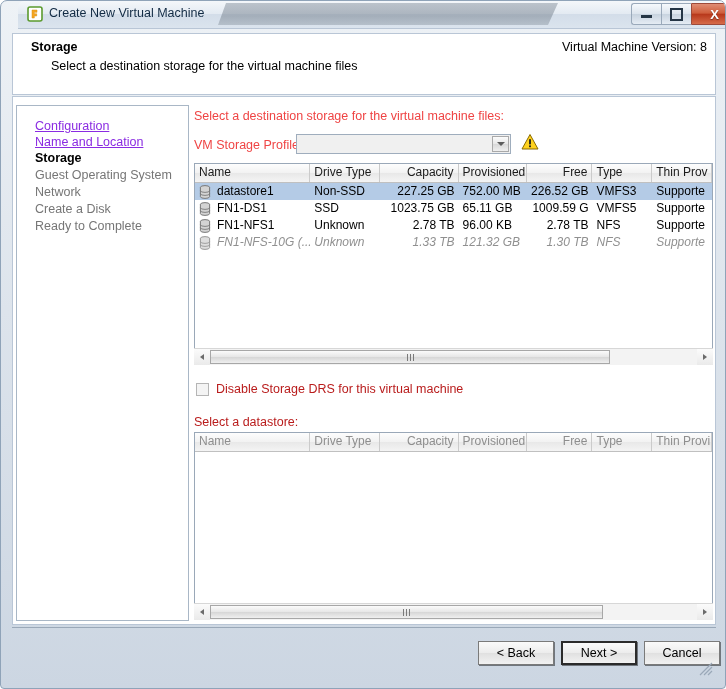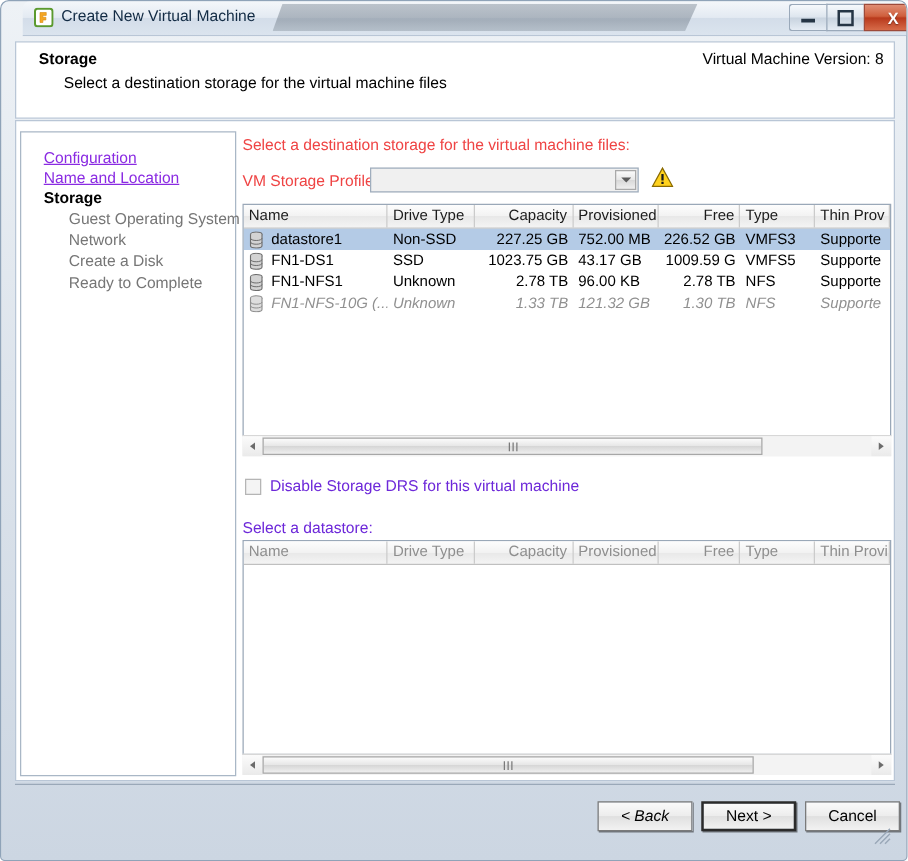--- a/index.html
+++ b/index.html
@@ -119,31 +119,31 @@
   }
   .sb-item {
     position: absolute;
     left: 18px;
     font-size: 12.5px;
     white-space: nowrap;
     line-height: 16px;
   }
   .sb-item.link { color: #8a2be2; text-decoration: underline; cursor: pointer; }
   .sb-item.current { color: #000; font-weight: bold; }
-  .sb-item.future { color: #767676; margin-left: 20px; }
+  .sb-item.future { color: #767676; }
 
   
   .content { position: absolute; left: 178px; top: 0; width: 524px; height: 527px; }
   .lbl {
     position: absolute;
     font-size: 12.5px;
     color: #ef4444;
     white-space: nowrap;
   }
-  .lbl.dim { color: #6d28d9; }
+  .lbl.dim { color: #b91c1c; }
 
   
   .combo {
     position: absolute;
     left: 105px; top: 37px;
     width: 215px; height: 20px;
     background: #f0f0f0;
     border: 1px solid #9fadbd;
     box-sizing: border-box;
     display: flex; justify-content: flex-end; align-items: center;
@@ -370,21 +370,21 @@
           <div class="td name" style="width:120px">
             <svg class="ds-icon" viewBox="0 0 12 14">
               <ellipse cx="6" cy="2.4" rx="4.6" ry="1.8" fill="#d3d3d3" stroke="#6d6d6d" stroke-width=".9"></ellipse>
               <path d="M1.4 2.4 v9.2 a4.6 1.8 0 0 0 9.2 0 V2.4" fill="#d3d3d3" stroke="#6d6d6d" stroke-width=".9"></path>
               <path d="M1.4 5.6 a4.6 1.8 0 0 0 9.2 0 M1.4 8.6 a4.6 1.8 0 0 0 9.2 0" fill="none" stroke="#6d6d6d" stroke-width=".8"></path>
             </svg>
             <span>FN1-DS1</span>
           </div>
           <div class="td" style="width:72px">SSD</div>
           <div class="td r" style="width:82px">1023.75 GB</div>
-          <div class="td" style="width:71px">43.17 GB</div>
+          <div class="td" style="width:71px">65.11 GB</div>
           <div class="td r" style="width:68px">1009.59 G</div>
           <div class="td" style="width:62px">VMFS5</div>
           <div class="td" style="width:62px">Supporte</div>
         </div>
 
         <div class="trow">
           <div class="td name" style="width:120px">
             <svg class="ds-icon" viewBox="0 0 12 14">
               <ellipse cx="6" cy="2.4" rx="4.6" ry="1.8" fill="#d3d3d3" stroke="#6d6d6d" stroke-width=".9"></ellipse>
               <path d="M1.4 2.4 v9.2 a4.6 1.8 0 0 0 9.2 0 V2.4" fill="#d3d3d3" stroke="#6d6d6d" stroke-width=".9"></path>
@@ -464,21 +464,21 @@
         </div>
         <div class="sb-arrow">
             <div class="a-r"></div>
           </div>
       </div>
 
     </div>
   </div>
 
   <div class="footer">
-    <div class="btn" style="left:466px; top:13px; width:76px;font-style:italic;">
+    <div class="btn" style="left:466px; top:13px; width:76px;">
       <span>&lt; Back</span>
     </div>
     <div class="btn default" style="left:549px; top:13px; width:76px;">
       <span>Next &gt;</span>
     </div>
     <div class="btn" style="left:632px; top:13px; width:76px;">
       <span>Cancel</span>
     </div>
 
     <svg class="resize-grip" viewBox="0 0 14 14">

